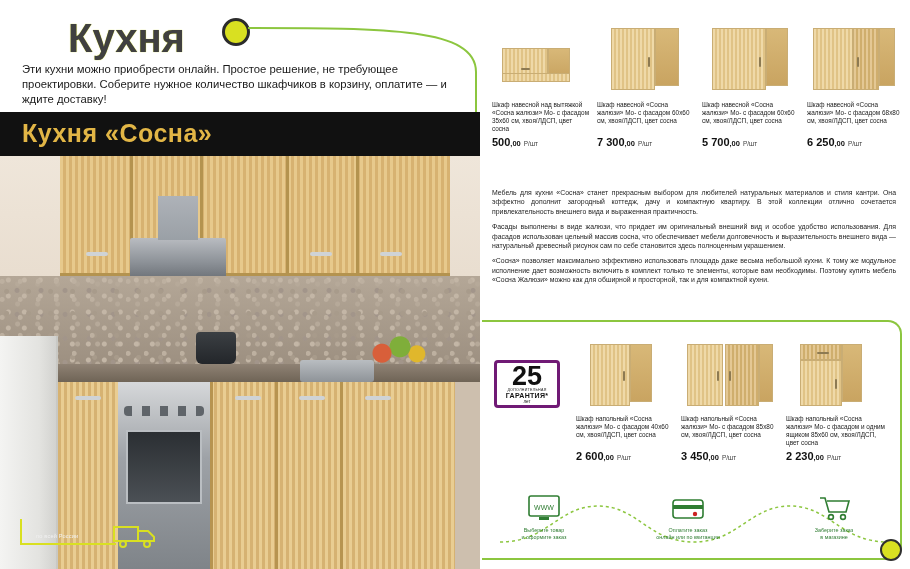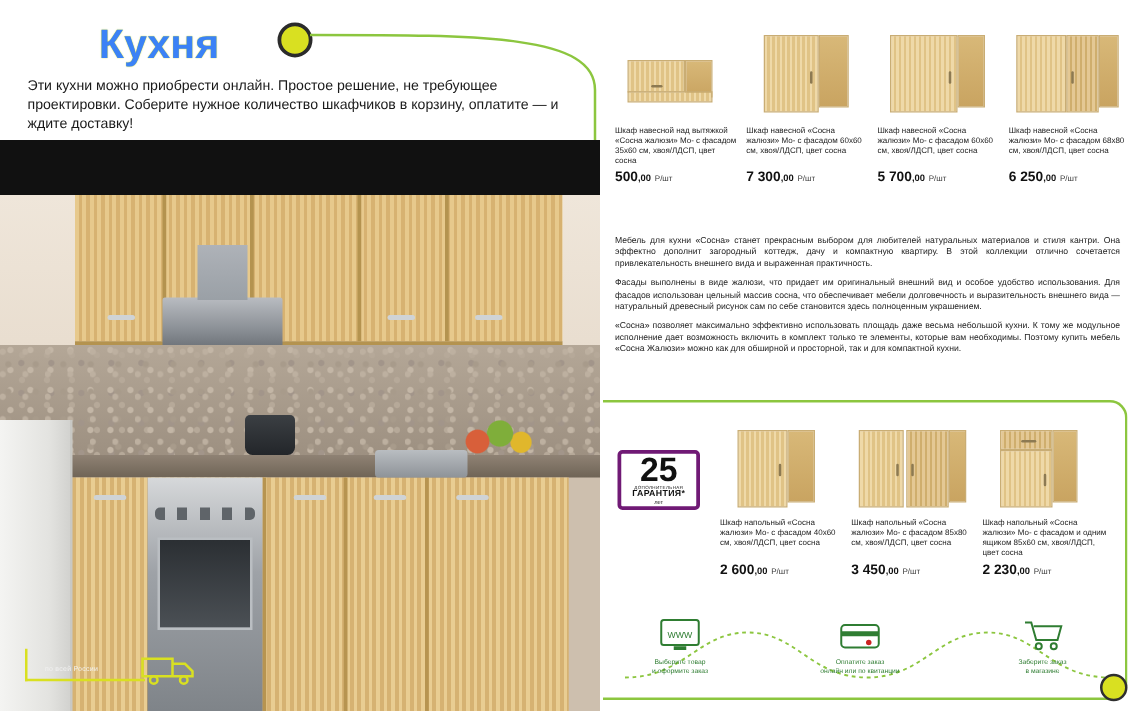--- a/index.html
+++ b/index.html
@@ -17,25 +17,24 @@
   }
 
   
   #left {
     position: absolute; left: 0; top: 0; width: 480px; height: 569px;
   }
 
   
   .main-title {
     position: absolute; left: 68px; top: 16px;
-    font-size: 33px; font-weight: bold;
-    color: #3b82f6;
+    font-size: 40px; font-weight: bold;
+    color: #404040;
     letter-spacing: 0px;
     text-shadow: 0 0 1px #c9d400;
-    margin-left: 11px;
   }
   
   .title-circle {
     position: absolute; left: 222px; top: 18px;
     width: 28px; height: 28px; border-radius: 50%;
     background: #d9e021;
     border: 3px solid #2b2b2b;
   }
   
   .title-curve {
@@ -244,20 +243,21 @@
 
     <div class="main-title">Кухня</div>
     <div class="title-circle"></div>
     <svg class="title-curve" viewBox="0 0 240 120">
       <path d="M0,16 C140,16 228,16 228,60 C228,96 228,110 228,120" fill="none" stroke="#8cc63f" stroke-width="2"></path>
     </svg>
 
     <div class="intro">Эти кухни можно приобрести онлайн. Простое решение, не требующее проектировки. Соберите нужное количество шкафчиков в корзину, оплатите — и ждите доставку!</div>
 
     <div class="band"></div>
+    <div class="band-title">Кухня «Сосна»</div>
 
     <div class="photo">
       <div class="ph-wall"></div>
 
       <div class="ph-upper-cab">
         <div class="seam" style="left:70px"></div>
         <div class="seam" style="left:140px"></div>
         <div class="seam" style="left:226px"></div>
         <div class="seam" style="left:296px"></div>
         <div class="ph-handle" style="left:26px; top:96px; width:22px;"></div>

